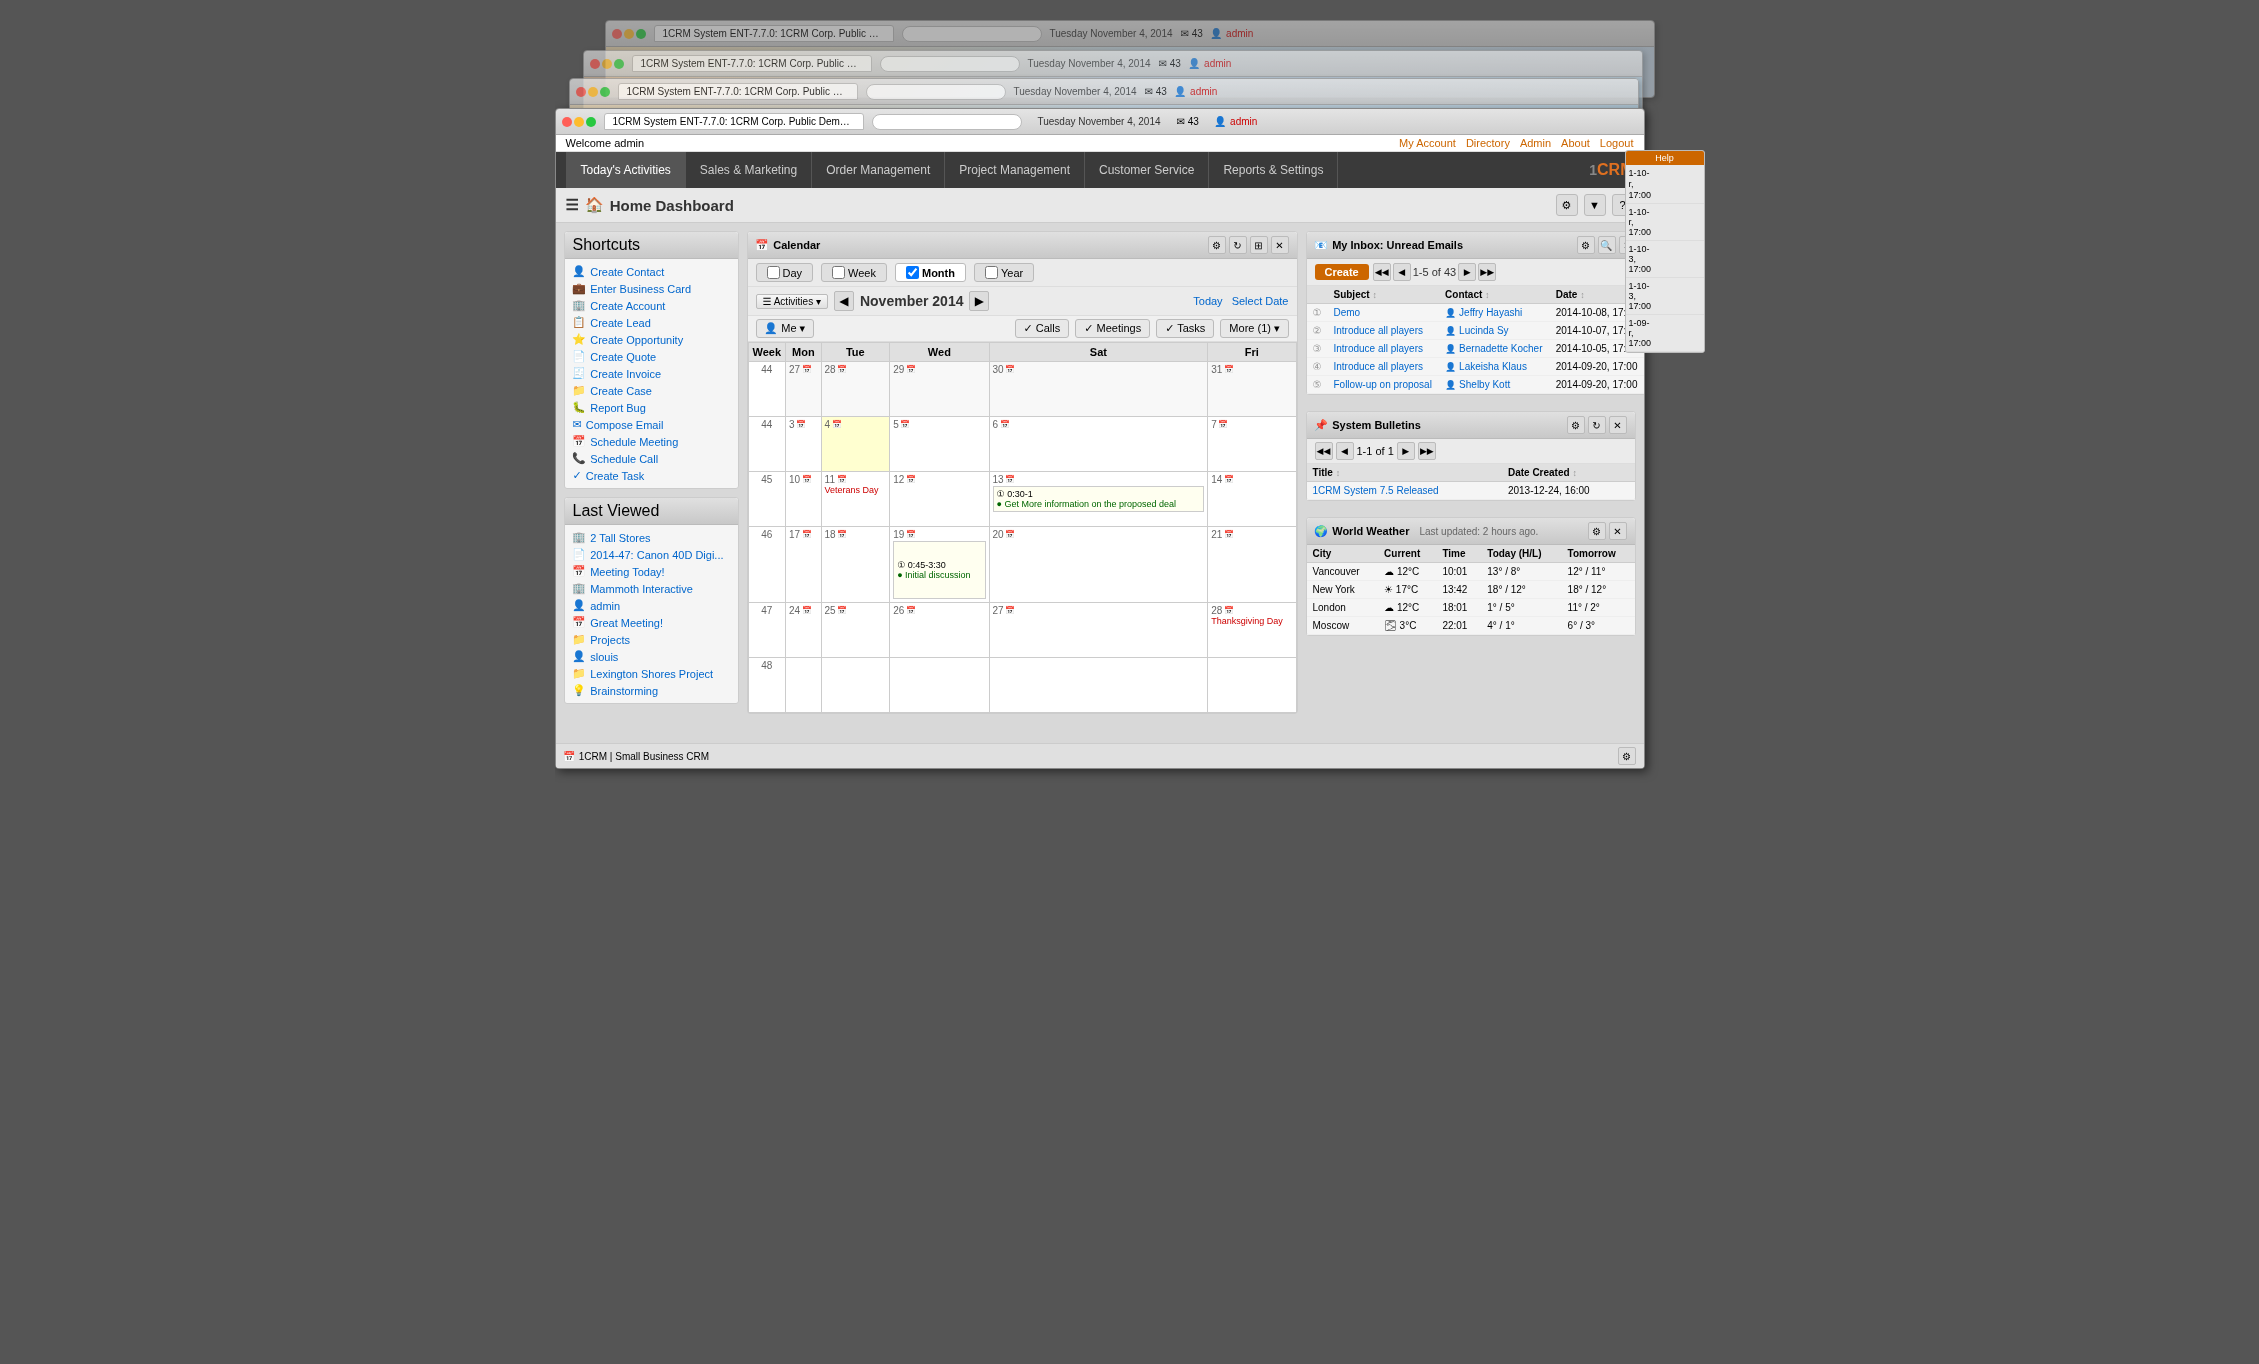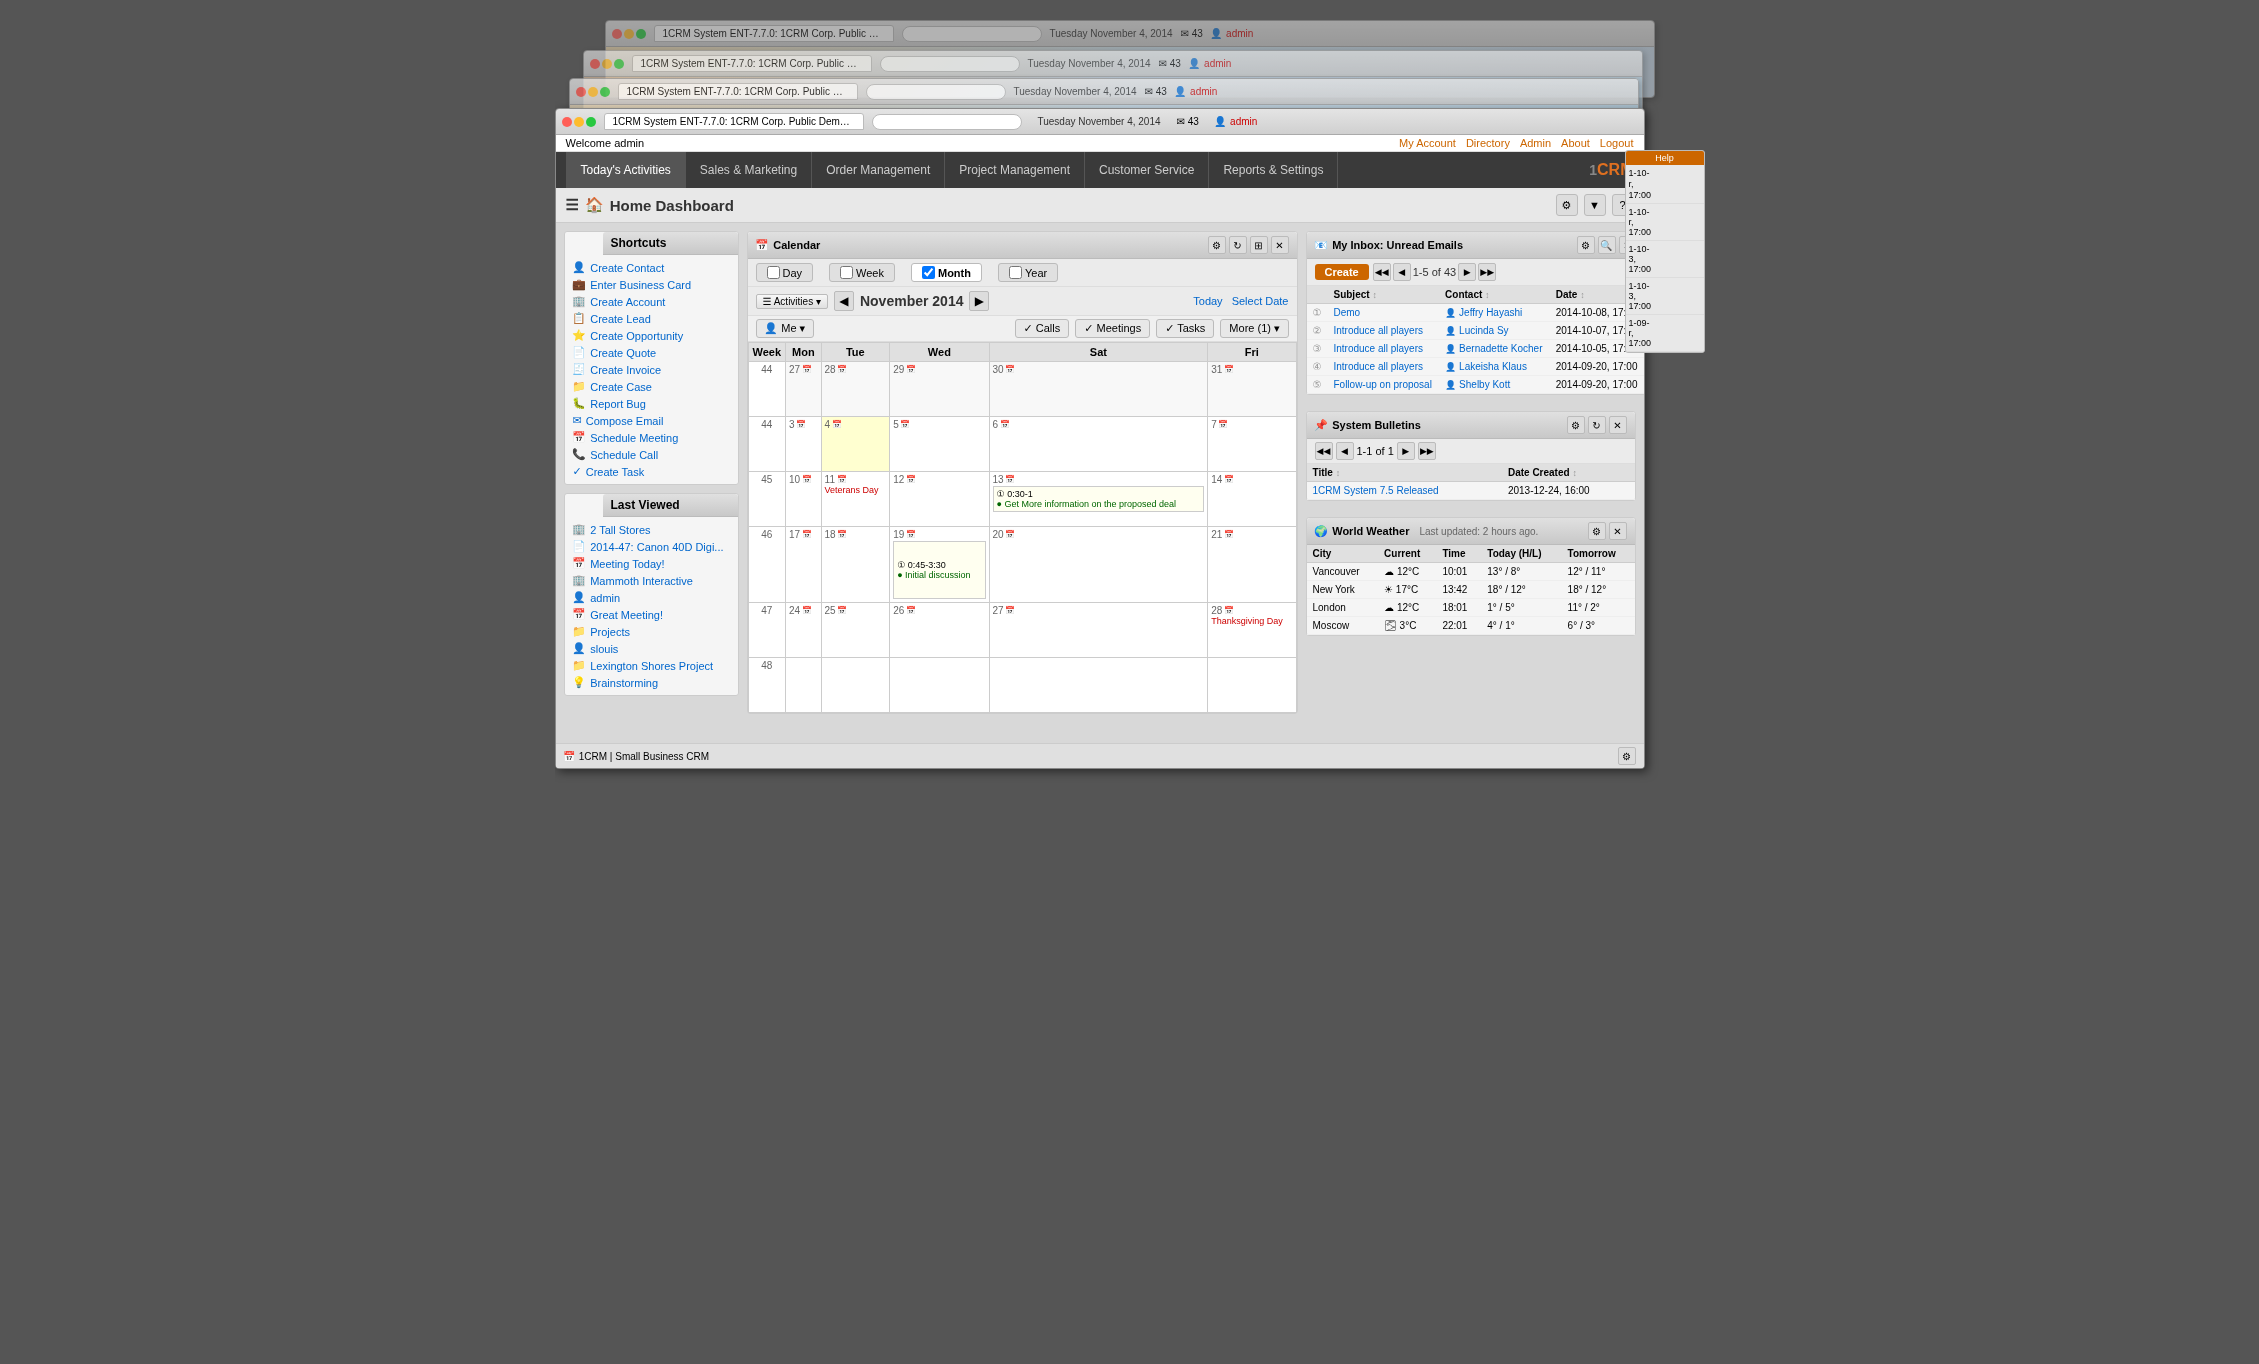--- a/index.html
+++ b/index.html
@@ -25,37 +25,37 @@
     .dash-title { font-size: 15px; font-weight: bold; color: #333; display: flex; align-items: center; gap: 6px; }
     .dash-controls { display: flex; gap: 6px; }
     .icon-btn { width: 22px; height: 22px; background: #ddd; border: 1px solid #bbb; border-radius: 3px; display: flex; align-items: center; justify-content: center; cursor: pointer; font-size: 11px; }
 
     
     .dash-content { display: flex; gap: 0; padding: 8px; background: #d8d8d8; gap: 8px; min-height: 520px; }
 
     
     .shortcuts-panel { width: 175px; flex-shrink: 0; }
     .panel-box { background: #f5f5f5; border: 1px solid #ccc; border-radius: 3px; margin-bottom: 8px; }
-    .panel-title { background: linear-gradient(to bottom, #e0e0e0, #c8c8c8); padding: 4px 8px; font-weight: bold; font-size: 12px; border-bottom: 1px solid #bbb; border-radius: 3px 3px 0 0; margin-left: 38px; }
+    .panel-title { background: linear-gradient(to bottom, #e0e0e0, #c8c8c8); padding: 4px 8px; font-weight: normal; font-size: 16px; border-bottom: 1px solid #bbb; border-radius: 3px 3px 0 0; }
     .panel-content { padding: 4px 0; }
     .shortcut-item { display: flex; align-items: center; gap: 4px; padding: 2px 8px; cursor: pointer; font-size: 11px; color: #06c; }
 
     
     .main-area { flex: 1; display: flex; flex-direction: column; gap: 8px; }
     .widgets-row { display: flex; gap: 8px; }
 
     
     .calendar-widget { flex: 1; background: #f5f5f5; border: 1px solid #ccc; border-radius: 3px; }
     .widget-header { background: linear-gradient(to bottom, #e0e0e0, #c8c8c8); padding: 4px 8px; display: flex; align-items: center; justify-content: space-between; border-bottom: 1px solid #bbb; border-radius: 3px 3px 0 0; }
     .widget-title { font-weight: bold; font-size: 11px; display: flex; align-items: center; gap: 4px; }
     .widget-controls { display: flex; gap: 3px; }
     .wc-btn { width: 18px; height: 18px; background: #ddd; border: 1px solid #bbb; border-radius: 2px; display: flex; align-items: center; justify-content: center; cursor: pointer; font-size: 10px; }
 
     
-    .cal-tabs { display: flex; padding: 4px 8px; gap: 16px; background: #ebebeb; border-bottom: 1px solid #ddd; }
+    .cal-tabs { display: flex; padding: 4px 8px; gap: 8px; background: #ebebeb; border-bottom: 1px solid #ddd; }
     .cal-tab { padding: 2px 10px; border: 1px solid #bbb; border-radius: 3px; background: #e0e0e0; cursor: pointer; font-size: 11px; display: flex; align-items: center; gap: 3px; }
     .cal-tab.active { background: #fff; font-weight: bold; }
     .cal-tab input[type=checkbox] { margin: 0; }
 
     
     .cal-nav { display: flex; align-items: center; justify-content: space-between; padding: 4px 8px; background: #ebebeb; border-bottom: 1px solid #ddd; }
     .cal-nav-left { display: flex; align-items: center; gap: 6px; }
     .cal-nav-right { display: flex; gap: 9px; }
     .cal-month-title { font-size: 14px; font-weight: bold; color: #333; }
     .nav-arrow { width: 20px; height: 20px; background: #ddd; border: 1px solid #bbb; border-radius: 2px; display: flex; align-items: center; justify-content: center; cursor: pointer; }

